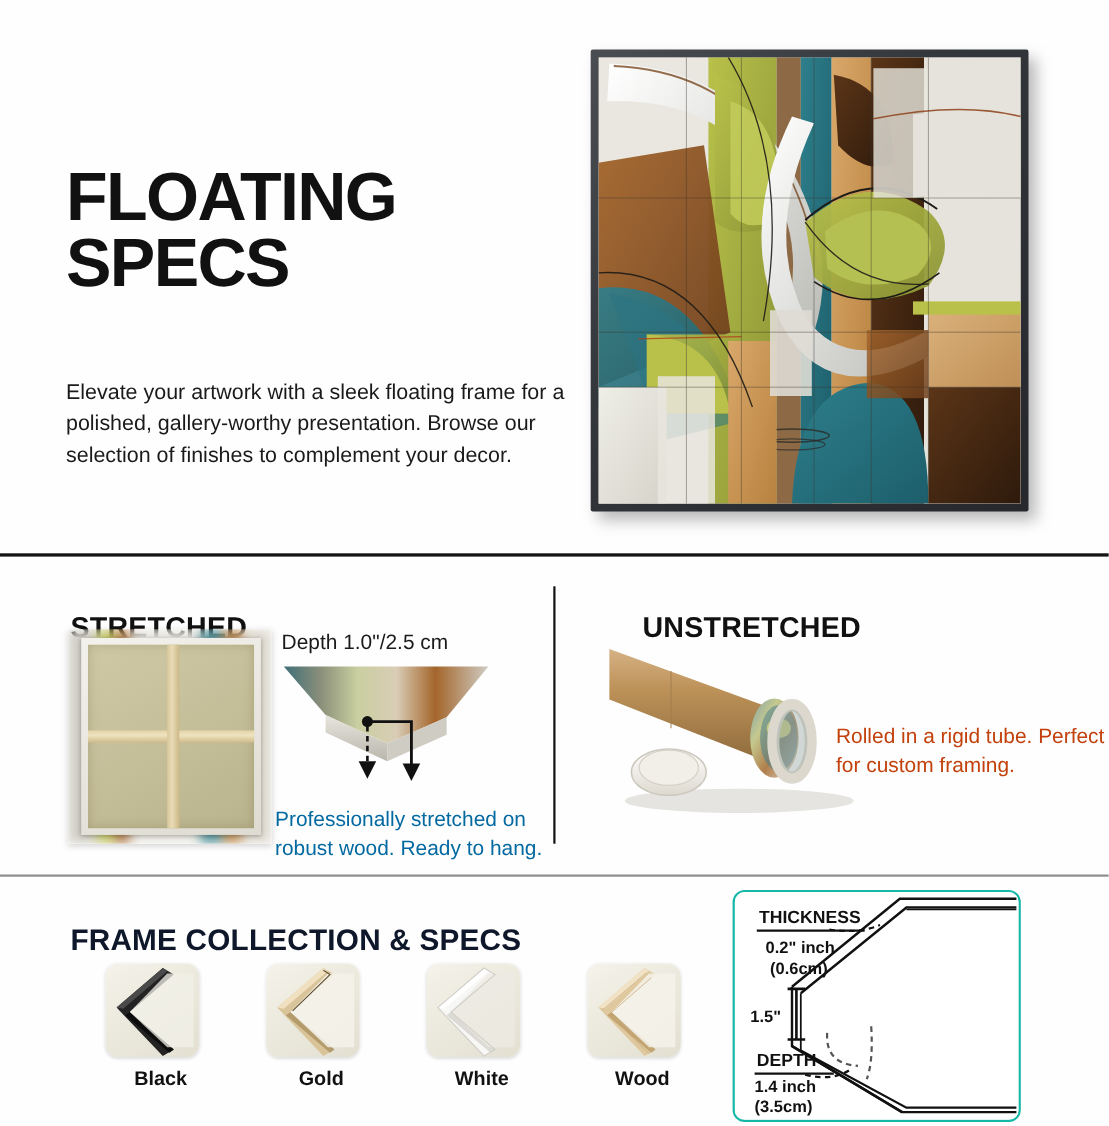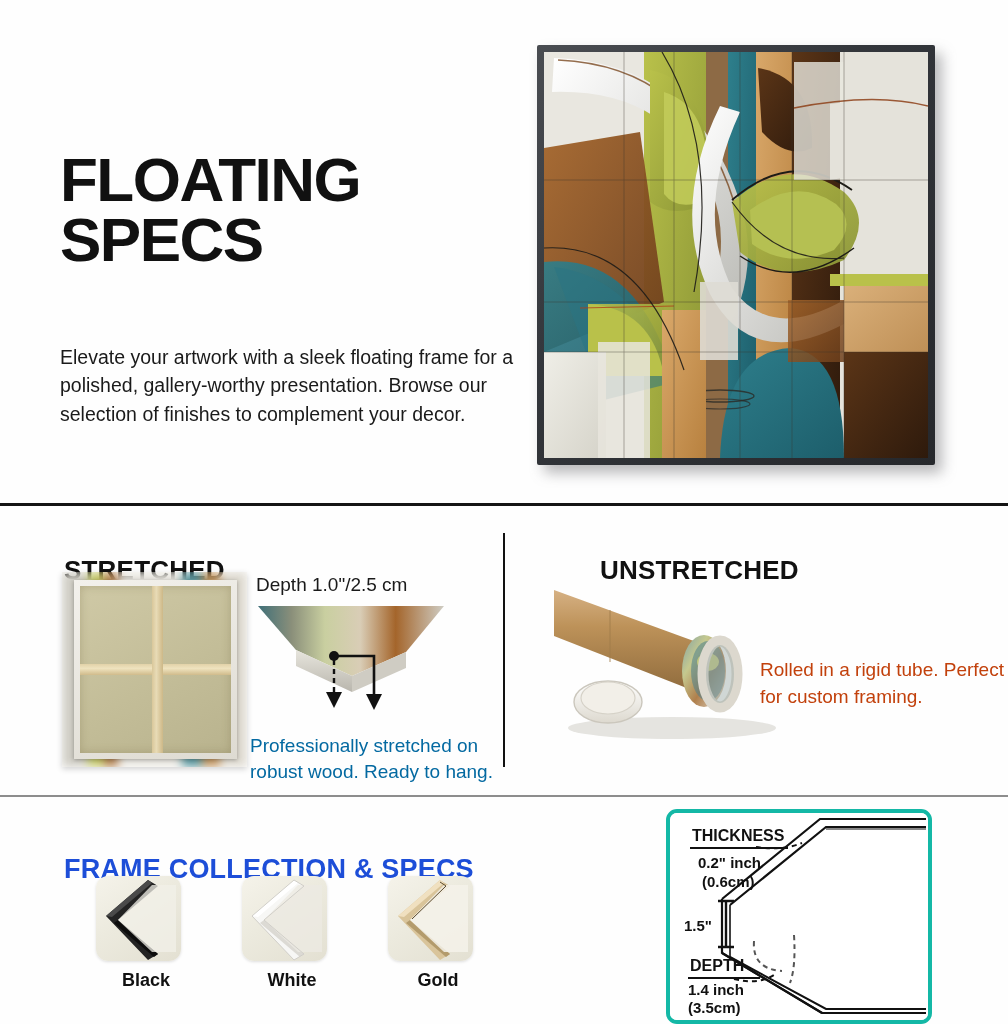--- a/index.html
+++ b/index.html
@@ -44,21 +44,21 @@
 
   
   .div-h1{position:absolute;left:0;top:503px;width:1008px;height:3px;background:#141414;}
   .div-h2{position:absolute;left:0;top:795px;width:1008px;height:2px;background:#8d8d8d;}
   .div-v{position:absolute;left:503px;top:533px;width:2px;height:234px;background:#111;}
 
   
   .mid{position:absolute;left:0;top:506px;width:852px;height:289px;}
   .sec-title{font-size:26px;font-weight:bold;letter-spacing:.2px;color:#111;}
   .stretched-title{position:absolute;left:64px;top:27px;}
-  .unstretched-title{position:absolute;left:600px;top:27px;}
+  .unstretched-title{position:absolute;left:584px;top:27px;}
 
   
   .canvas-photo{
     position:absolute;left:62px;top:66px;width:185px;height:195px;overflow:hidden;
     box-shadow:0 2px 6px rgba(0,0,0,.18);
   }
   .cp-bg{position:absolute;inset:0;filter:blur(5px);}
   .cp-board{
     position:absolute;left:12px;top:8px;right:10px;bottom:8px;
     background:linear-gradient(160deg,#f3f1ec,#dedbd2);
@@ -84,39 +84,39 @@
   
   .tube-photo{position:absolute;left:552px;top:72px;width:230px;height:165px;}
   .unstretched-caption{
     position:absolute;left:760px;top:132px;width:246px;
     font-size:19px;line-height:1.42;color:#c2410c;
   }
 
   
   .bottom{position:absolute;left:0;top:797px;width:1008px;height:227px;}
   .collection-title{
-    position:absolute;left:64px;top:35px;
-    font-size:27px;font-weight:bold;letter-spacing:.2px;color:#1d4ed8;text-align:right;
+    position:absolute;left:64px;top:21px;
+    font-size:27px;font-weight:bold;letter-spacing:.2px;color:#0f172a;text-align:right;
   }
   .swatches{position:absolute;left:64px;top:79px;display:flex;gap:14px;}
   .swatch{width:100px;padding-left:32px;}
   .sw-tile{
     width:85px;height:85px;border-radius:12px;overflow:hidden;position:relative;
     background:linear-gradient(145deg,#f5f3ea 0%,#eceade 45%,#e3e0d2 100%);
     box-shadow:0 1px 3px rgba(0,0,0,.13);
   }
   .sw-tile svg{display:block;width:100%;height:100%;}
   .sw-label{
     text-align:center;margin-top:9px;font-size:18px;font-weight:bold;color:#111;
   }
 
   
   .spec-card{
     position:absolute;left:666px;top:12px;width:258px;height:207px;
-    border:4px solid #14b8a6;border-radius:11px;background:#fff;overflow:hidden;
+    border:2px solid #14b8a6;border-radius:11px;background:#fff;overflow:hidden;
   }
   .spec-card svg{display:block;width:100%;height:100%;}
 </style>
 </head>
 <body>
 
 <div class="page">
 
   <section class="hero">
 
@@ -359,44 +359,61 @@
             <path d="M22 44 L62 78 L58 81 L18 47 Z" fill="#0d0d0d"></path>
             <path d="M56 9 L80 9 L80 76 L56 76 L22 44 Z" fill="#f2f0e8" opacity=".75"></path>
           </svg>
         </div>
         <div class="sw-label">Black</div>
       </div>
 
       <div class="swatch">
         <div class="sw-tile">
           <svg viewBox="0 0 85 85">
+            <path d="M10 40 L52 4 L62 10 L22 44 L62 78 L52 84 Z" fill="#d9c49a"></path>
+            <path d="M10 40 L52 4 L56 7 L16 41 Z" fill="#f0e0c0"></path>
+            <path d="M22 44 L62 78 L58 81 L18 47 Z" fill="#b39b6c"></path>
+            <path d="M56 9 L80 9 L80 76 L56 76 L22 44 Z" fill="#f4f2ea" opacity=".85"></path>
+            <path d="M52 6 L58 10 L24 43" fill="none" stroke="#5a4a2c" stroke-width="1"></path>
+          </svg>
+        </div>
+        <div class="sw-label">Gold</div>
+      </div>
+
+      <div class="swatch">
+        <div class="sw-tile">
+          <svg viewBox="0 0 85 85">
             <path d="M10 40 L52 4 L62 10 L22 44 L62 78 L52 84 Z" fill="#f7f7f5"></path>
             <path d="M10 40 L52 4 L56 7 L16 41 Z" fill="#ffffff"></path>
             <path d="M22 44 L62 78 L58 81 L18 47 Z" fill="#dcdad4"></path>
             <path d="M56 9 L80 9 L80 76 L56 76 L22 44 Z" fill="#eceae2" opacity=".8"></path>
             <path d="M10 40 L52 4 L62 10 L22 44 L62 78 L52 84 Z" fill="none" stroke="#d0cec8" stroke-width="1"></path>
           </svg>
         </div>
         <div class="sw-label">White</div>
       </div>
 
+
       <div class="swatch">
         <div class="sw-tile">
           <svg viewBox="0 0 85 85">
-            <path d="M10 40 L52 4 L62 10 L22 44 L62 78 L52 84 Z" fill="#d9c49a"></path>
-            <path d="M10 40 L52 4 L56 7 L16 41 Z" fill="#f0e0c0"></path>
-            <path d="M22 44 L62 78 L58 81 L18 47 Z" fill="#b39b6c"></path>
+            <path d="M10 40 L52 4 L62 10 L22 44 L62 78 L52 84 Z" fill="#e0c89e"></path>
+            <path d="M10 40 L52 4 L56 7 L16 41 Z" fill="#f2e2c5"></path>
+            <path d="M22 44 L62 78 L58 81 L18 47 Z" fill="#c2a472"></path>
             <path d="M56 9 L80 9 L80 76 L56 76 L22 44 Z" fill="#f4f2ea" opacity=".85"></path>
-            <path d="M52 6 L58 10 L24 43" fill="none" stroke="#5a4a2c" stroke-width="1"></path>
+            <g stroke="#c8ab7c" stroke-width=".8" opacity=".85">
+              <path d="M14 42 L54 8"></path>
+                <path d="M20 46 L58 13"></path>
+              <path d="M26 50 L60 80"></path>
+                <path d="M22 48 L56 82"></path>
+            </g>
           </svg>
         </div>
-        <div class="sw-label">Gold</div>
-      </div>
-
-
+        <div class="sw-label">Wood</div>
+      </div>
     </div>
 
     <div class="spec-card">
       <svg viewBox="0 0 258 207">
         <rect width="258" height="207" fill="#ffffff"></rect>
 
         <path d="M52 86 L150 6 L256 6" fill="none" stroke="#111" stroke-width="2.2"></path>
         <path d="M60 92 L156 14 L256 14" fill="none" stroke="#111" stroke-width="2.2"></path>
         <path d="M52 86 L52 140 L152 200 L256 200" fill="none" stroke="#111" stroke-width="2.2"></path>
         <path d="M60 92 L60 144" fill="none" stroke="#111" stroke-width="1.6"></path>

